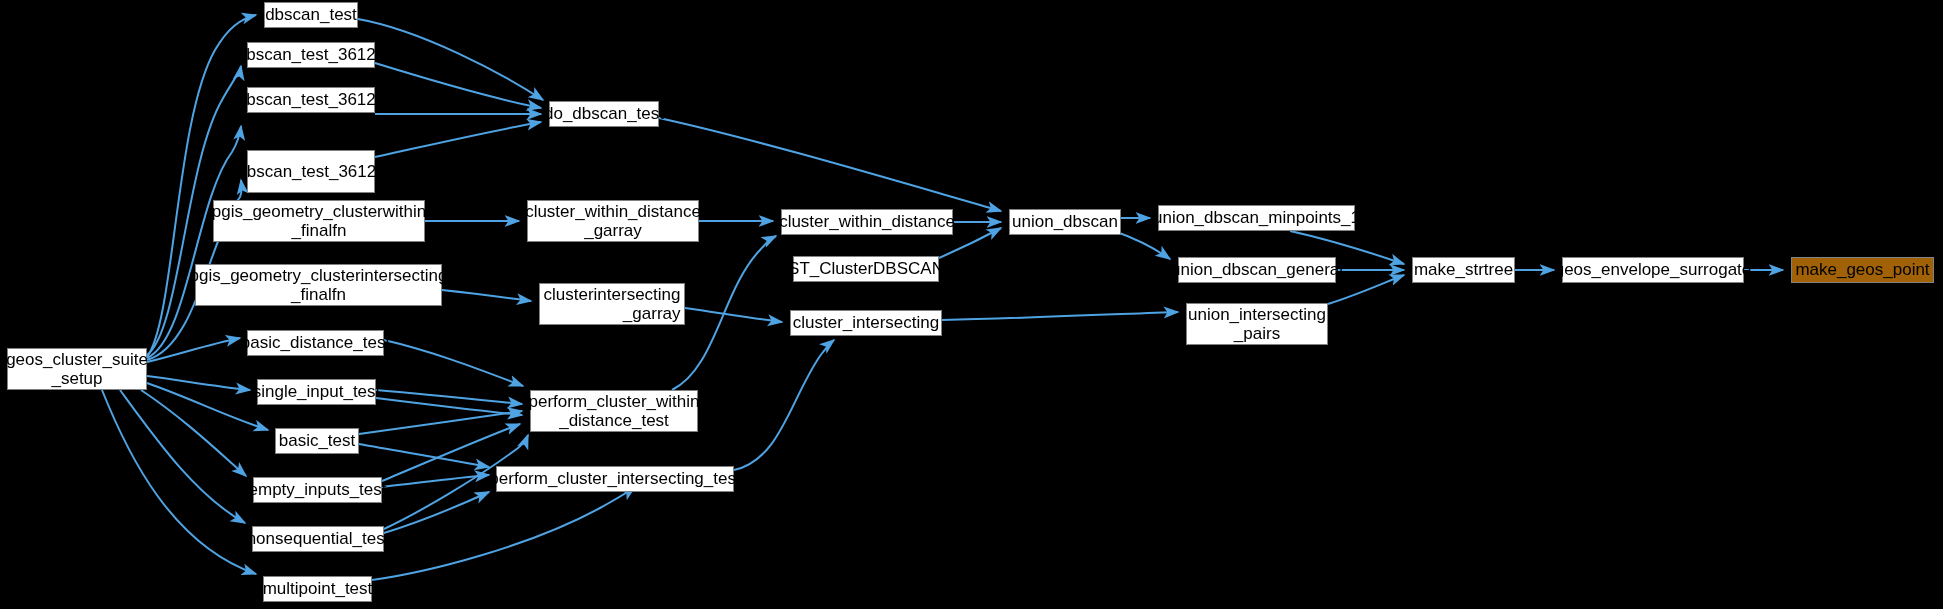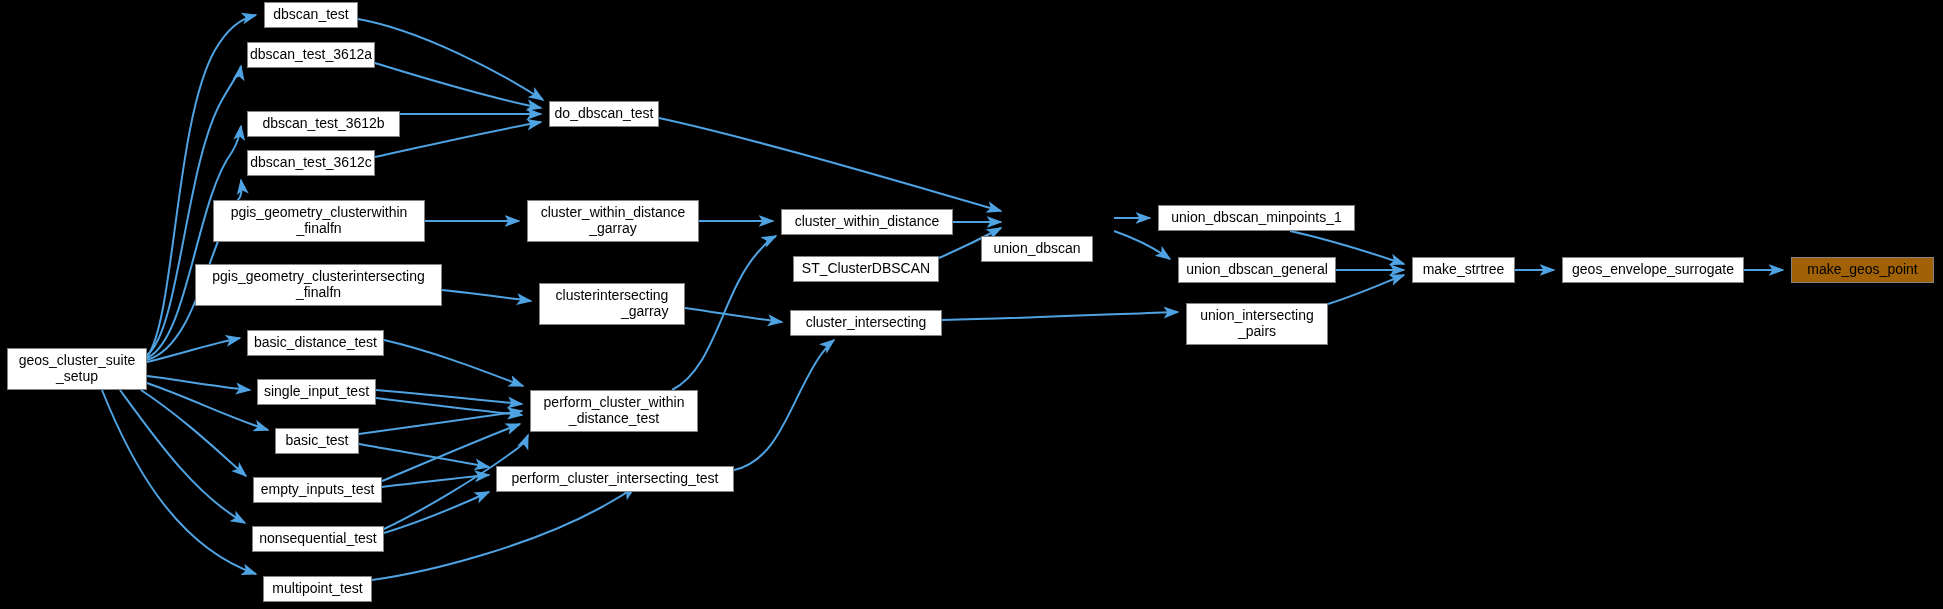--- a/index.html
+++ b/index.html
@@ -26,21 +26,21 @@
     height: 609px;
     display: block;
   }
   .node-box {
     position: absolute;
     box-sizing: border-box;
     background: #ffffff;
     border: 1px solid #828282;
     color: #000000;
     font-family: "Liberation Sans", sans-serif;
-    font-size: 14px;
+    font-size: 17px;
     line-height: 1.12;
     display: flex;
     align-items: center;
     justify-content: center;
     text-align: center;
     white-space: pre-line;
     letter-spacing: 0px;
     user-select: none;
   }
   .node-box.highlight {
@@ -98,29 +98,29 @@
         <path d="M382,481 C418,466 478,440 520,424" fill="none" stroke="#4fa3e3" stroke-width="2" marker-end="url(#arrow)"></path>
         <path d="M382,487 C418,483 454,478 489,475" fill="none" stroke="#4fa3e3" stroke-width="2" marker-end="url(#arrow)"></path>
         <path d="M384,529 C420,512 478,478 518,448 C523,444 526,440 528,435" fill="none" stroke="#4fa3e3" stroke-width="2" marker-end="url(#arrow)"></path>
         <path d="M384,533 C420,522 456,507 489,492" fill="none" stroke="#4fa3e3" stroke-width="2" marker-end="url(#arrow)"></path>
         <path d="M372,580 C430,572 530,546 600,508 C618,498 628,492 635,487" fill="none" stroke="#4fa3e3" stroke-width="2" marker-end="url(#arrow)"></path>
       </g>
   </svg>
   <div id="node-layer">
       <div class="node-box" style="left: 264px; top: 2px; width: 94px; height: 26px;">dbscan_test</div>
       <div class="node-box" style="left: 247px; top: 42px; width: 128px; height: 26px;">dbscan_test_3612a</div>
-      <div class="node-box" style="left: 247px; top: 111px; width: 153px; height: 26px;">dbscan_test_3612b</div>
-      <div class="node-box" style="left: 247px; top: 150px; width: 128px; height: 26px;">dbscan_test_3612c</div>
+      <div class="node-box" style="left: 247px; top: 87px; width: 128px; height: 26px;">dbscan_test_3612b</div>
+      <div class="node-box" style="left: 247px; top: 150px; width: 128px; height: 43px;">dbscan_test_3612c</div>
       <div class="node-box" style="left: 549px; top: 101px; width: 110px; height: 26px;">do_dbscan_test</div>
       <div class="node-box" style="left: 213px; top: 200px; width: 212px; height: 42px;">pgis_geometry_clusterwithin
 _finalfn</div>
       <div class="node-box" style="left: 527px; top: 200px; width: 172px; height: 42px;">cluster_within_distance
 _garray</div>
       <div class="node-box" style="left: 781px; top: 209px; width: 172px; height: 26px;">cluster_within_distance</div>
-      <div class="node-box" style="left: 981px; top: 209px; width: 112px; height: 26px; margin-top: 27px;">union_dbscan</div>
+      <div class="node-box" style="left: 1009px; top: 209px; width: 112px; height: 26px;">union_dbscan</div>
       <div class="node-box" style="left: 1158px; top: 205px; width: 197px; height: 26px;">union_dbscan_minpoints_1</div>
       <div class="node-box" style="left: 1178px; top: 257px; width: 158px; height: 26px;">union_dbscan_general</div>
       <div class="node-box" style="left: 1412px; top: 257px; width: 103px; height: 26px;">make_strtree</div>
       <div class="node-box" style="left: 1562px; top: 257px; width: 182px; height: 26px;">geos_envelope_surrogate</div>
       <div class="node-box highlight" style="left: 1791px; top: 257px; width: 143px; height: 26px;">make_geos_point</div>
       <div class="node-box" style="left: 195px; top: 264px; width: 247px; height: 42px;">pgis_geometry_clusterintersecting
 _finalfn</div>
       <div class="node-box" style="left: 539px; top: 283px; width: 146px; height: 42px; text-align: right;">clusterintersecting
 _garray</div>
       <div class="node-box" style="left: 793px; top: 256px; width: 146px; height: 26px;">ST_ClusterDBSCAN</div>

